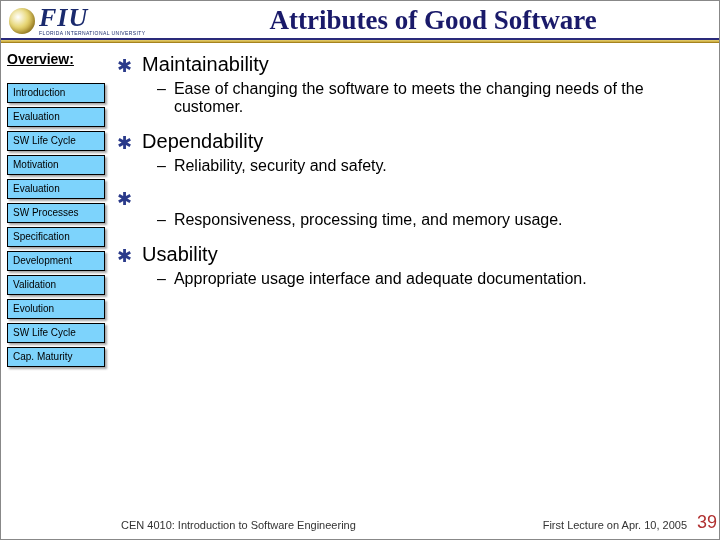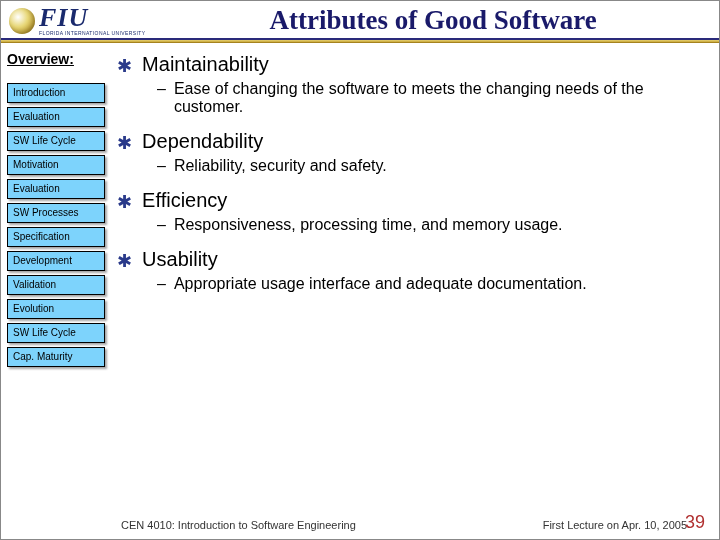--- a/index.html
+++ b/index.html
@@ -18,21 +18,21 @@
   .nav-item { font-size: 10px; line-height: 1; color: #000; background: #7dd3fc; border: 1px solid #000; box-shadow: 2px 2px 2px rgba(0,0,0,.35); padding: 4px 5px; margin-bottom: 4px; cursor: pointer; }
   .content { flex: 1; padding: 10px 14px 0 6px; }
   .attr { margin-bottom: 14px; }
   .attr-head { display: flex; align-items: baseline; gap: 10px; font-size: 20px; }
   .bullet-icon { color: #2a3a8a; font-size: 18px; line-height: 1; position: relative; top: 1px; }
   .attr-sub { margin: 4px 0 0 40px; font-size: 16px; display: flex; gap: 8px; }
   .dash { flex-shrink: 0; }
   .footer { position: absolute; bottom: 8px; left: 120px; right: 14px; display: flex; align-items: baseline; font-size: 11px; color: #333; }
   .footer-left { flex: 1; margin-top: 40px; }
   .footer-right { margin-right: 18px; }
-  .pagenum { position: absolute; right: 14px; bottom: 6px; color: #b03030; font-size: 18px; }
+  .pagenum { position: absolute; right: 2px; bottom: 6px; color: #b03030; font-size: 18px; }
 </style>
 </head>
 <body>
 
 <div class="slide">
 
   <div class="titlebar">
     <div class="logo"></div>
     <div class="brand">
       <span class="brand-main">FIU</span>
@@ -80,21 +80,20 @@
         </div>
         <div class="attr-sub">
           <span class="dash">–</span>
           <span>Reliability, security and safety.</span>
         </div>
       </div>
 
       <div class="attr">
         <div class="attr-head">
           <span class="bullet-icon">✱</span>
-          <span>Efficiency</span>
         </div>
         <div class="attr-sub">
           <span class="dash">–</span>
           <span>Responsiveness, processing time, and memory usage.</span>
         </div>
       </div>
 
       <div class="attr">
         <div class="attr-head">
           <span class="bullet-icon">✱</span>

